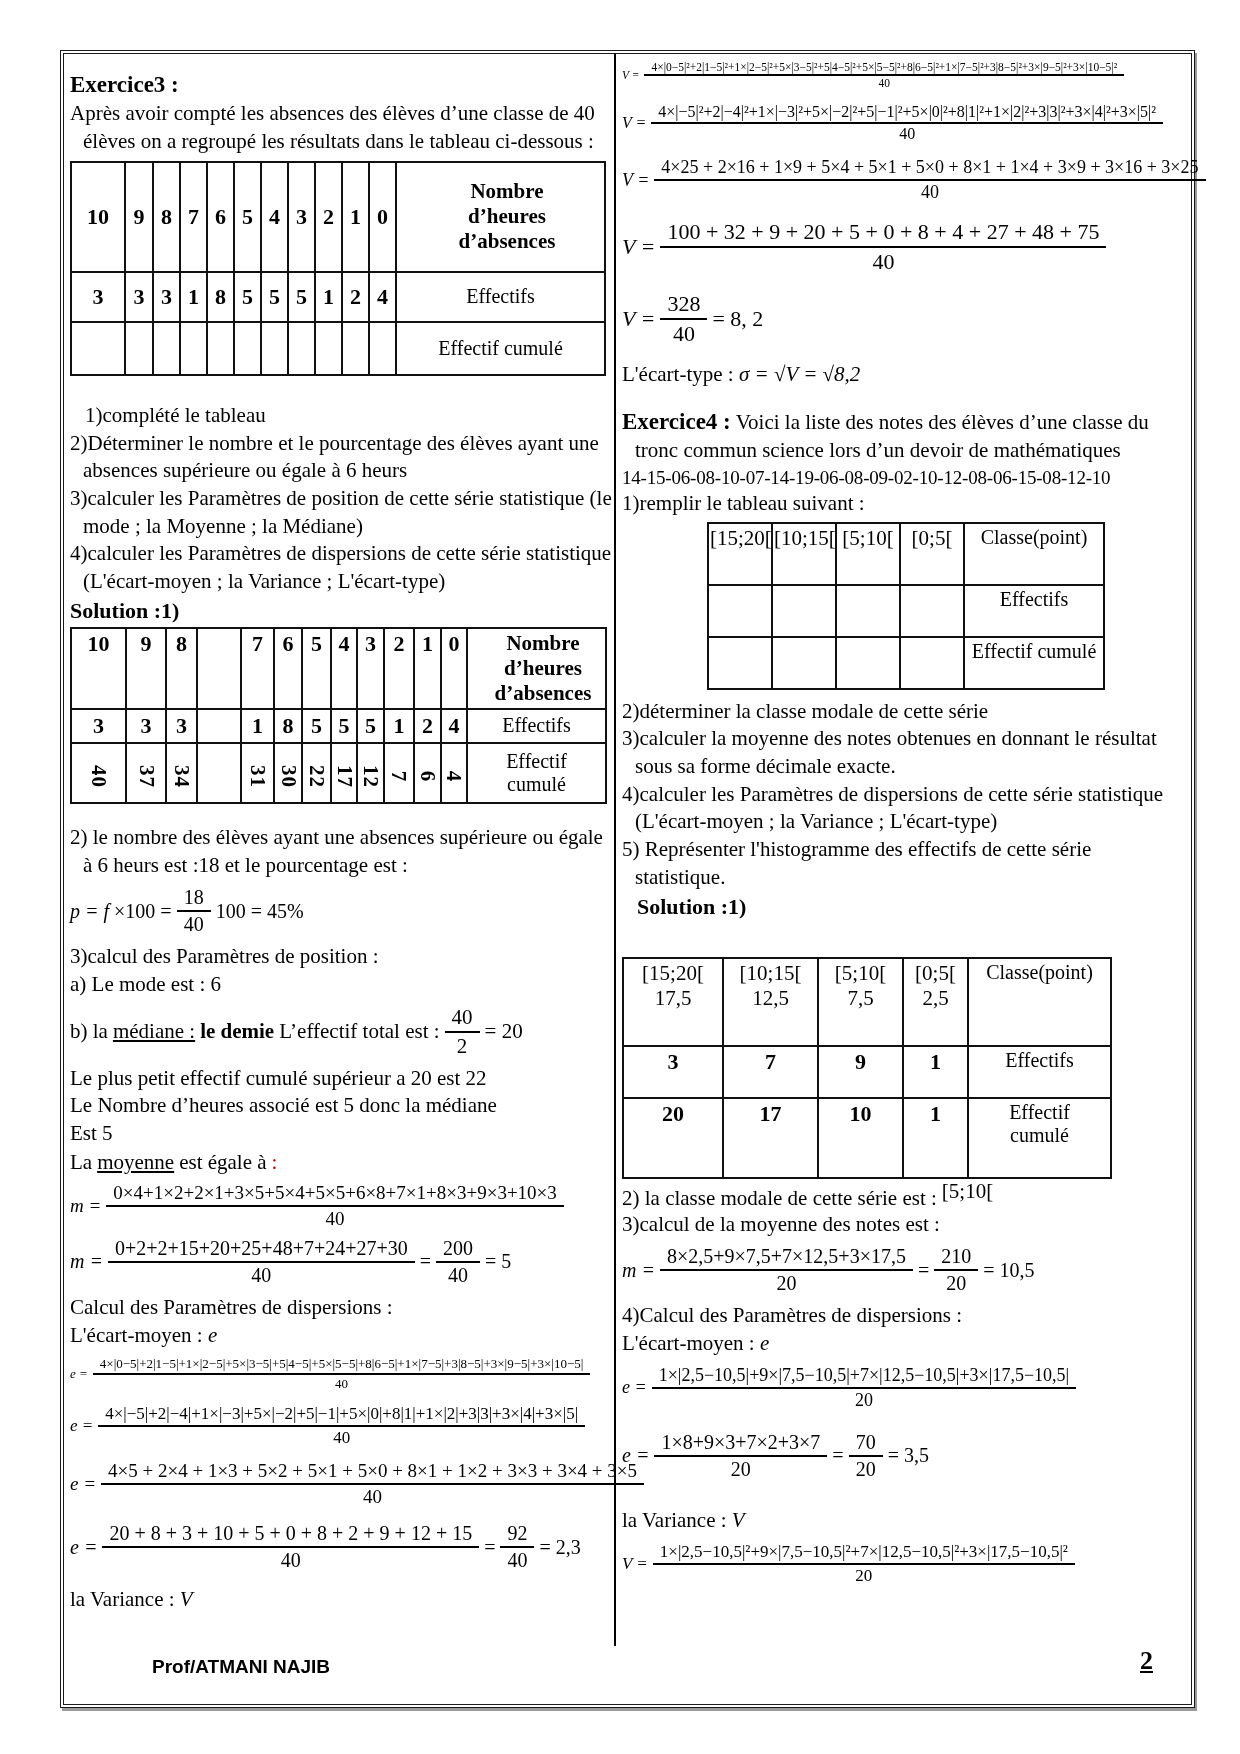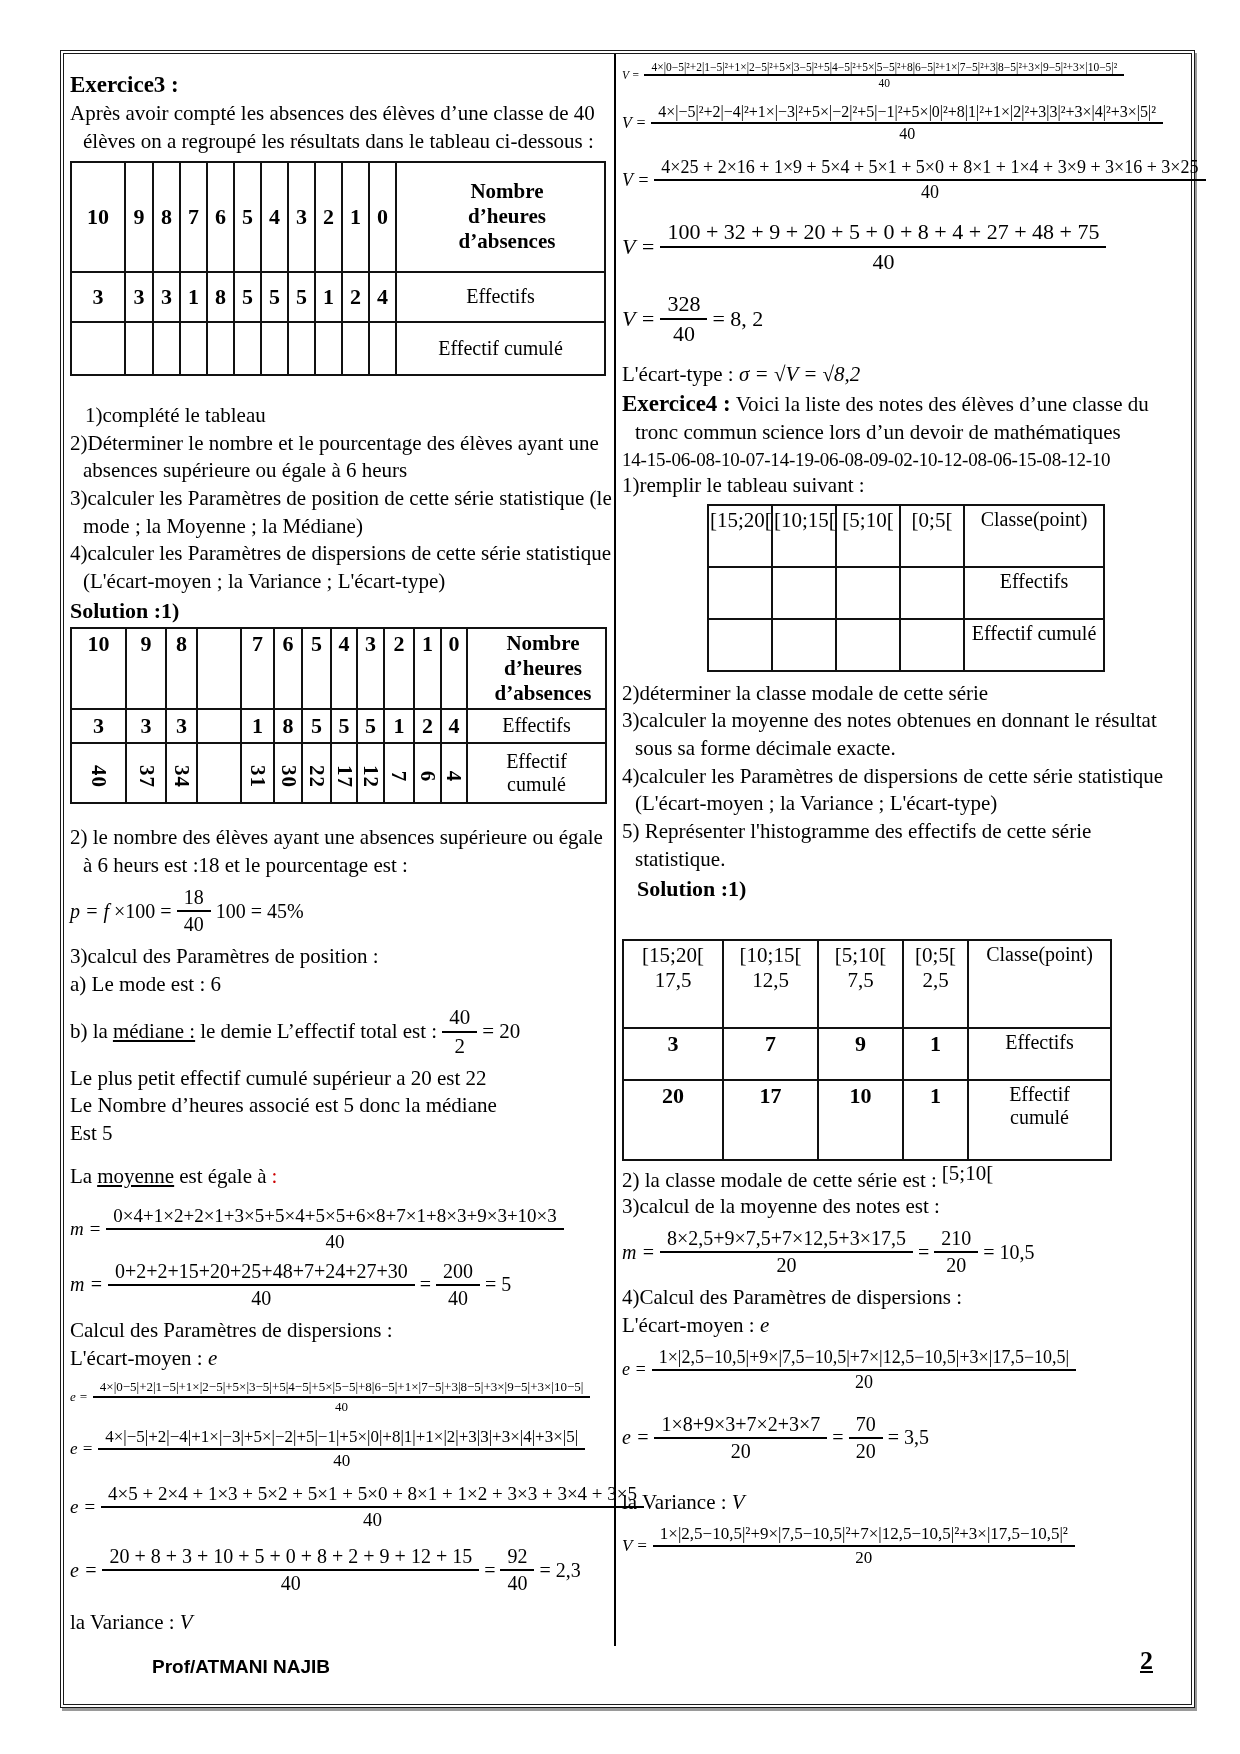--- a/index.html
+++ b/index.html
@@ -10,26 +10,26 @@
   .col { position:absolute; top:0; }
   .col-left  { left:6px;  width:544px; }
   .col-right { left:558px; width:564px; }
   .divider { position:absolute; left:550px; top:0; width:2px; height:1592px; background:#000; }
 
   p { margin:0; line-height:1.32; font-size:21px; }
   .h-ex { font-weight:bold; font-size:23px; }
   .hang { padding-left:13px; text-indent:-13px; }
   .ind { padding-left:15px; }
   .it { font-style:italic; }
-  .bd { font-weight:normal; }
+  .bd { font-weight:bold; }
   .un { text-decoration:underline; }
   .raise { position:relative; top:-7px; }
   .pl { white-space:pre-line; }
 
-  .mt4{margin-top:0}.mt8{margin-top:8px}.mt12{margin-top:12px}.mt16{margin-top:16px}
+  .mt4{margin-top:18px}.mt8{margin-top:8px}.mt12{margin-top:12px}.mt16{margin-top:16px}
   .mt20{margin-top:20px}.mt26{margin-top:26px}
 
   
   .formula { display:flex; align-items:center; gap:5px; white-space:nowrap; margin:7px 0; }
   .frac { display:inline-flex; flex-direction:column; align-items:center; vertical-align:middle;justify-content:center; }
   .frac .num { padding:0 7px 1px 7px; border-bottom:2px solid #000; text-align:center; }
   .frac .den { padding-top:1px; text-align:center; }
   .fs11{font-size:11.5px}.fs13{font-size:13px}.fs16{font-size:16px}.fs17{font-size:17px}
   .fs18{font-size:18px}.fs19{font-size:19px}.fs20{font-size:20px}.fs21{font-size:21px}.fs22{font-size:22px}
 
@@ -215,21 +215,21 @@
         <span> L’effectif total est : </span>
         <span class="frac">
           <span class="num">40</span>
           <span class="den">2</span>
         </span>
         <span>= 20</span>
       </div>
     <p>Le plus petit effectif cumulé supérieur a 20 est 22</p>
     <p>Le Nombre d’heures associé est 5 donc la médiane</p>
     <p>Est 5</p>
-    <div class="formula fs21" style="margin:16px 0">
+    <div class="formula fs21" style="margin:2px 0">
         <span>La </span>
         <span class="un">moyenne</span>
         <span> est égale à </span>
         <span style="color: rgb(204, 0, 0);">:</span>
       </div>
     <div class="formula fs19">
         <span class="it">m =</span>
         <span class="frac">
           <span class="num">0×4+1×2+2×1+3×5+5×4+5×5+6×8+7×1+8×3+9×3+10×3</span>
           <span class="den">40</span>

